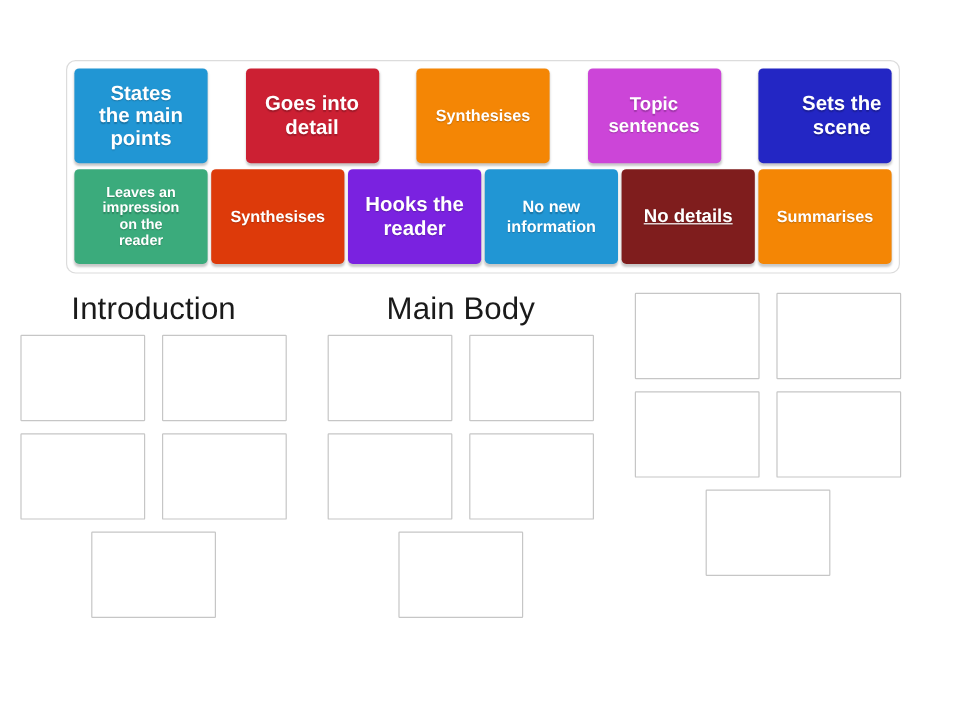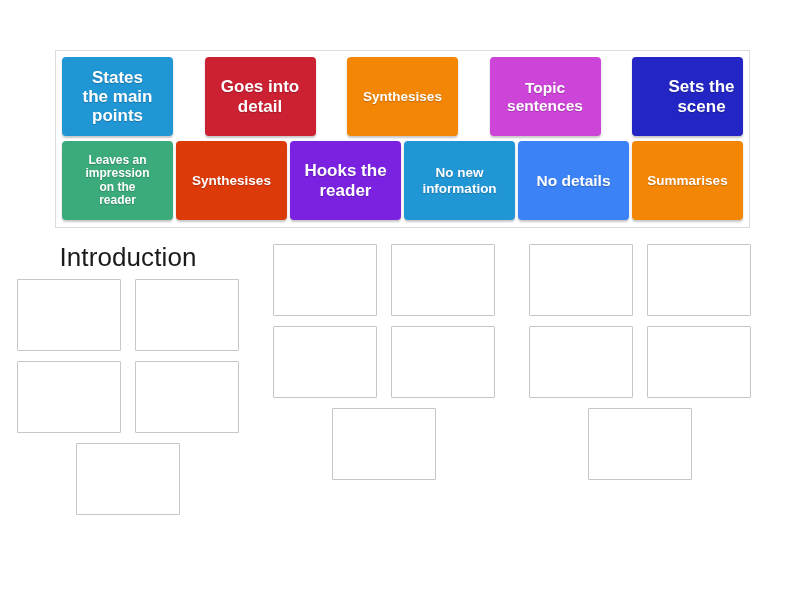--- a/index.html
+++ b/index.html
@@ -18,21 +18,21 @@
   
   #tile-bank {
     position: absolute;
     left: 55px;
     top: 50px;
     width: 695px;
     height: 178px;
     box-sizing: border-box;
     background: #ffffff;
     border: 1px solid #dcdcdc;
-    border-radius: 0;
+    border-radius: 8px;
     padding: 6px 6px;
     display: flex;
     flex-direction: column;
     justify-content: space-between;
   }
   .tile-row {
     display: flex;
     flex-direction: row;
     justify-content: space-between;
     height: 80px;
@@ -120,39 +120,40 @@
       <div class="tile sz-lg" style="background: rgb(204, 32, 51);">Goes into<br>detail</div>
       <div class="tile sz-sm" style="background: rgb(244, 134, 5);">Synthesises</div>
       <div class="tile sz-md" style="background: rgb(204, 69, 216);">Topic<br>sentences</div>
       <div class="tile sz-lg" style="background: rgb(35, 38, 196); padding-left: 32px;">Sets the<br>scene</div>
     </div>
     <div class="tile-row">
       <div class="tile sz-xs" style="background: rgb(59, 171, 124);">Leaves an<br>impression<br>on the<br>reader</div>
       <div class="tile sz-sm" style="background: rgb(221, 58, 10);">Synthesises</div>
       <div class="tile sz-lg" style="background: rgb(122, 34, 224);">Hooks the<br>reader</div>
       <div class="tile sz-sm" style="background: rgb(33, 150, 212);">No new<br>information</div>
-      <div class="tile sz-md" style="background: #3b82f6;">No details</div>
+      <div class="tile sz-md" style="background: #7f1d1d; text-decoration: underline;">No details</div>
       <div class="tile sz-sm" style="background: rgb(244, 134, 5);">Summarises</div>
     </div>
   </div>
 
 <div id="columns">
     <div class="column">
       <div class="col-title">Introduction</div>
       <div class="slot-grid">
         <div class="slot"></div>
         <div class="slot"></div>
         <div class="slot"></div>
         <div class="slot"></div>
       </div>
       <div class="slot-row-last">
         <div class="slot wide-center"></div>
       </div>
     </div>
     <div class="column">
+      <div class="col-title">Main Body</div>
       <div class="slot-grid">
         <div class="slot"></div>
         <div class="slot"></div>
         <div class="slot"></div>
         <div class="slot"></div>
       </div>
       <div class="slot-row-last">
         <div class="slot wide-center"></div>
       </div>
     </div>

